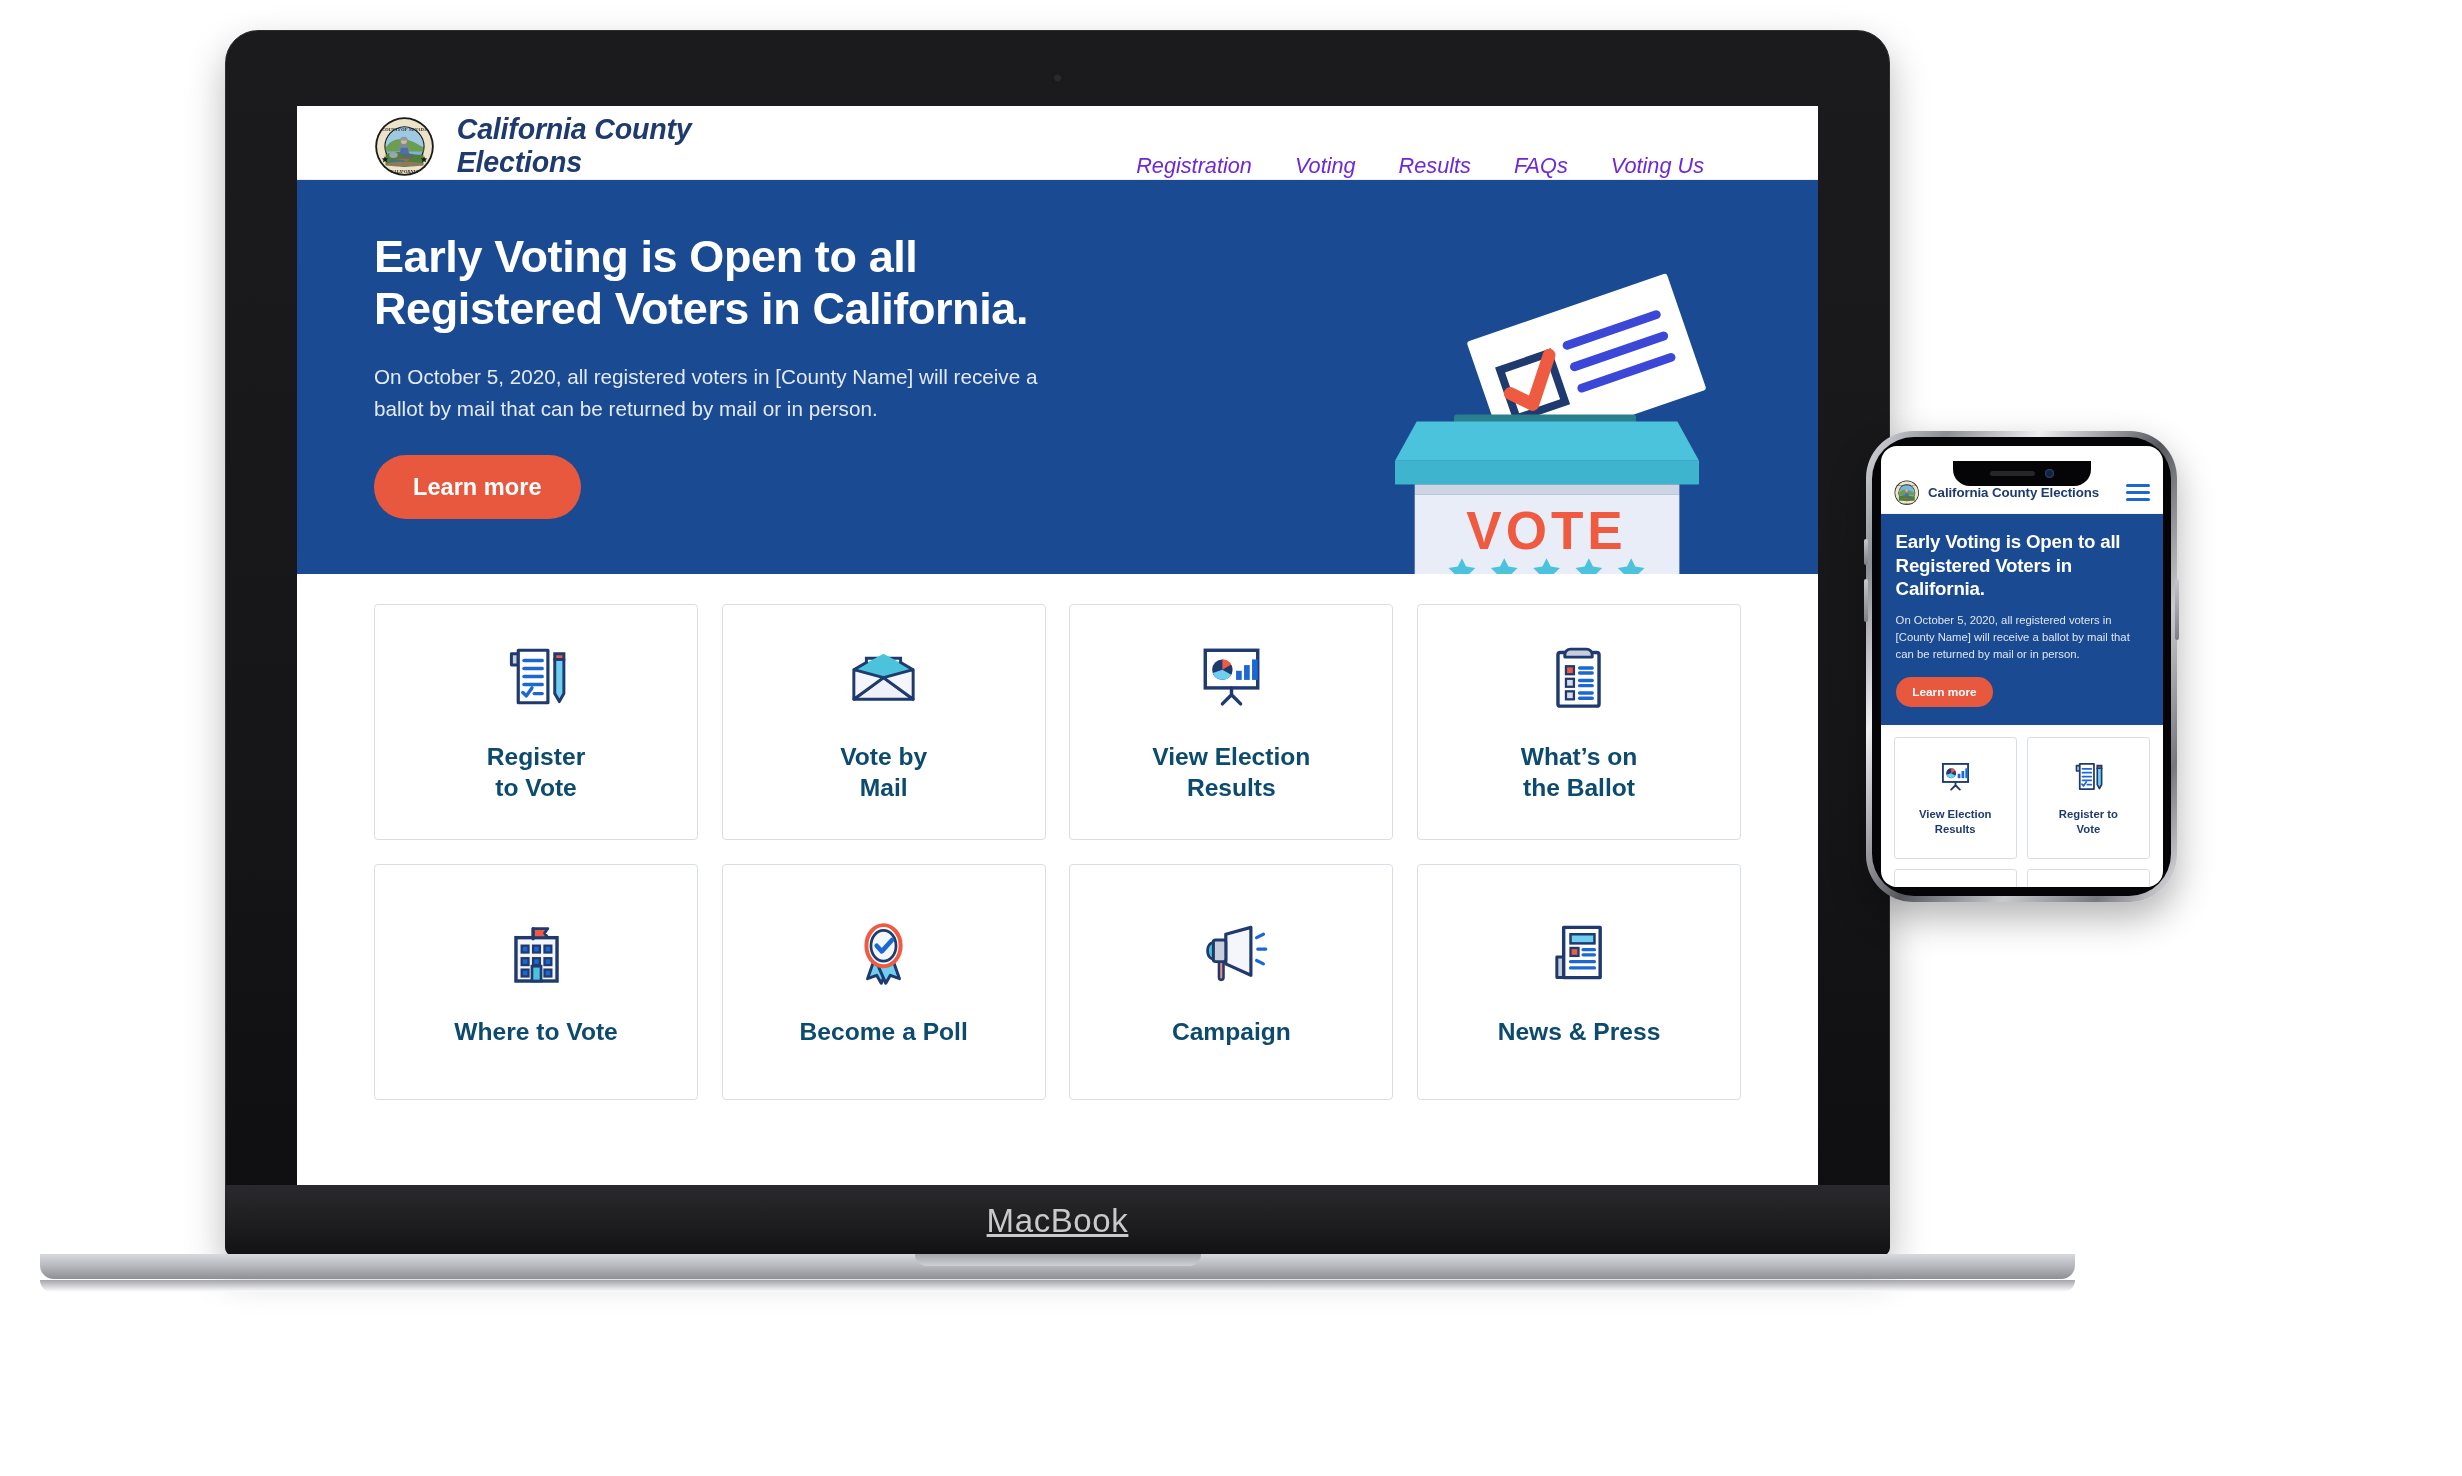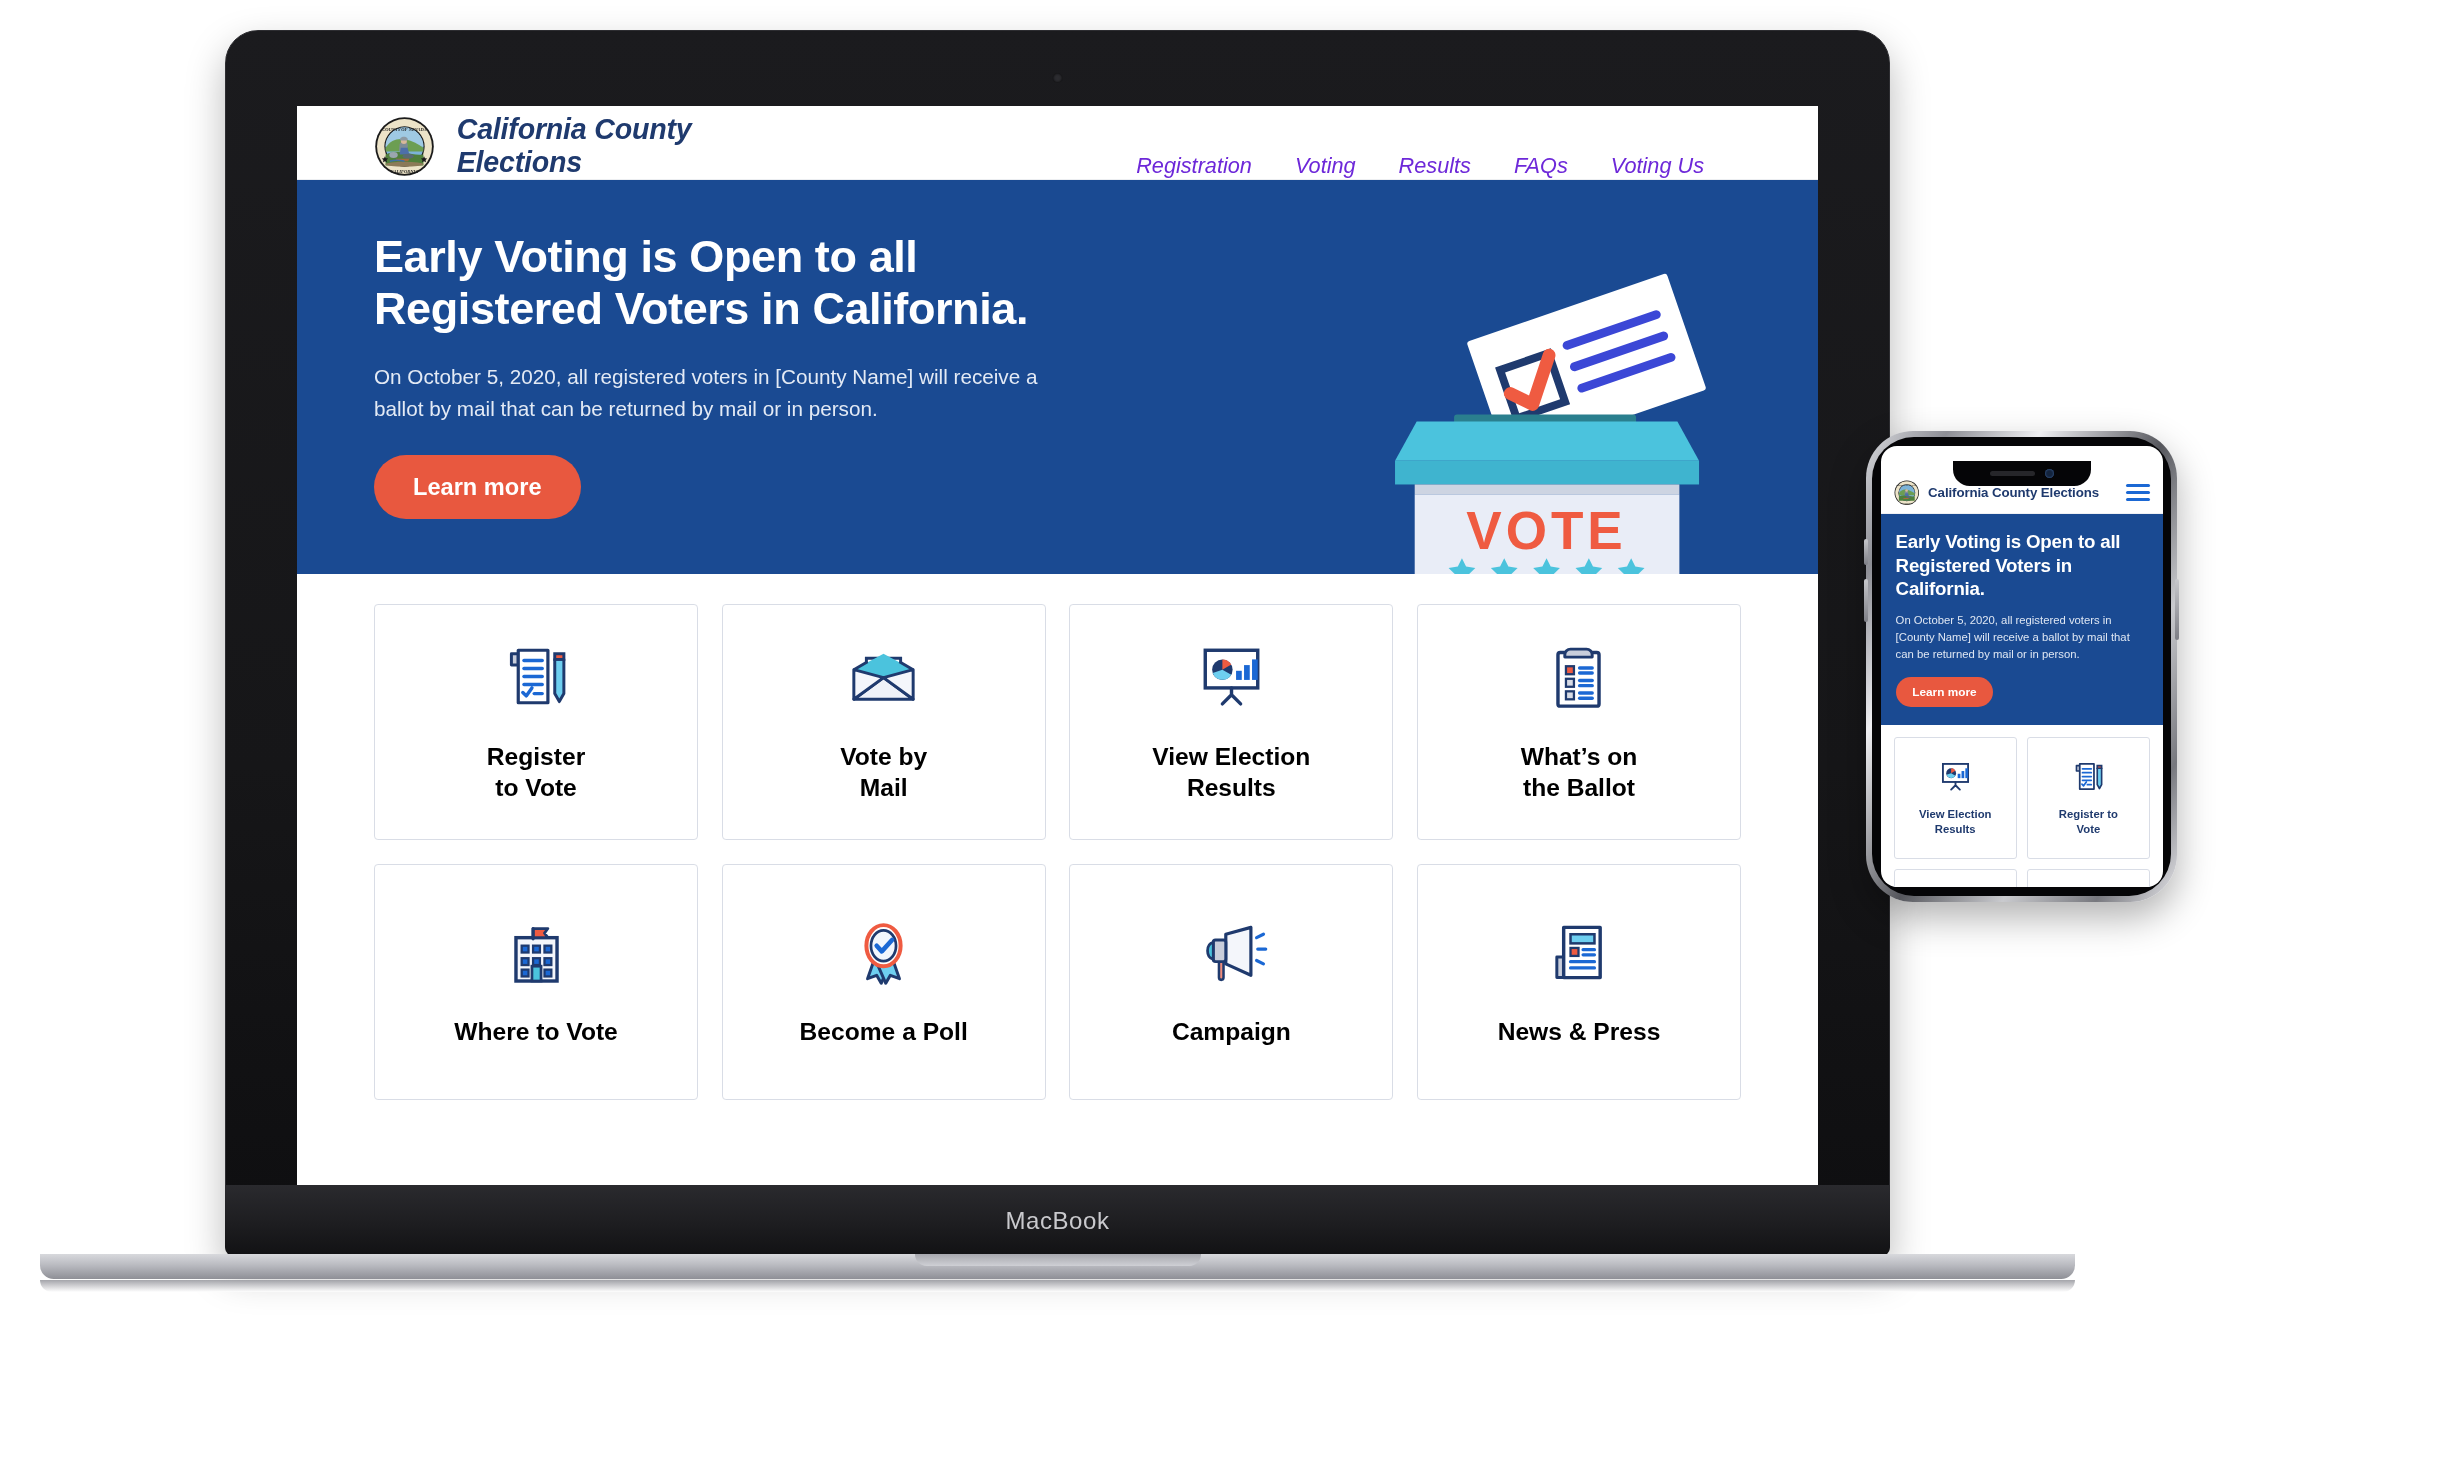--- a/index.html
+++ b/index.html
@@ -29,22 +29,23 @@
     position: absolute; left: 72px; top: 76px; width: 1521px; height: 1079px;
     background: #fff; overflow: hidden;
   }
   .mb-chin {
     position: absolute; left: 0; top: 1155px; width: 1665px; height: 72px;
     background: linear-gradient(180deg, #2a2a2e 0%, #1d1d20 55%, #111113 100%);
     display: flex; align-items: center; justify-content: center;
     border-radius: 0 0 9.9px 9.9px;
   }
   .mb-label {
-    color: #c9c9cd; font-size: 24px; letter-spacing: 0.6px;
+    color: #c9c9cd; font-size: 33px; letter-spacing: 0.6px;
     font-family: "Liberation Sans", sans-serif;
+    text-decoration: underline;
   }
   .mb-base {
     position: absolute; left: -185px; top: 1224px; width: 2035px; height: 25.6px;
     background: linear-gradient(180deg,#d8d9dd 0%, #b9bac0 45%, #8e8f96 100%);
     border-radius: 0 0 13.8px 13.8px;
   }
   .mb-base-notch {
     position: absolute; left: 50%; top: 1224px; transform: translateX(-50%);
     width: 286px; height: 12.8px;
     background: linear-gradient(180deg,#a6a7ad,#cfd0d5);
@@ -101,21 +102,21 @@
     display: grid; grid-template-columns: repeat(4, 1fr);
     gap: 23.6px; padding: 29.6px 77px 0 77px; background: #fff;
   }
   .card {
     background: #fff; border: 1px solid #d9dde6; border-radius: 3.9px;
     height: 236px; display: flex; flex-direction: column;
     align-items: center; justify-content: center; gap: 27.6px; cursor: pointer;
   }
   .card-icon { width: 73px; height: 73px; display:block; }
   .card-label {
-    color: #000000; font-weight: 700; font-size: 24.6px; line-height: 1.28;
+    color: #0c4a6e; font-weight: 700; font-size: 24.6px; line-height: 1.28;
     text-align: center; white-space: pre-line;
   }
 
   
   .iphone { position: absolute; left: 1866px; top: 431px; width: 311px; height: 471px; }
   .ip-frame {
     position: absolute; left: 0; top: 0; width: 311px; height: 471px;
     border-radius: 47px;
     background: linear-gradient(120deg,#d9dade 0%,#8d8e95 14%,#efeff2 30%,#55565c 52%,#c9cace 70%,#77787e 86%,#e6e6ea 100%);
     box-shadow: 0 15.8px 37px rgba(0,0,0,.30);

